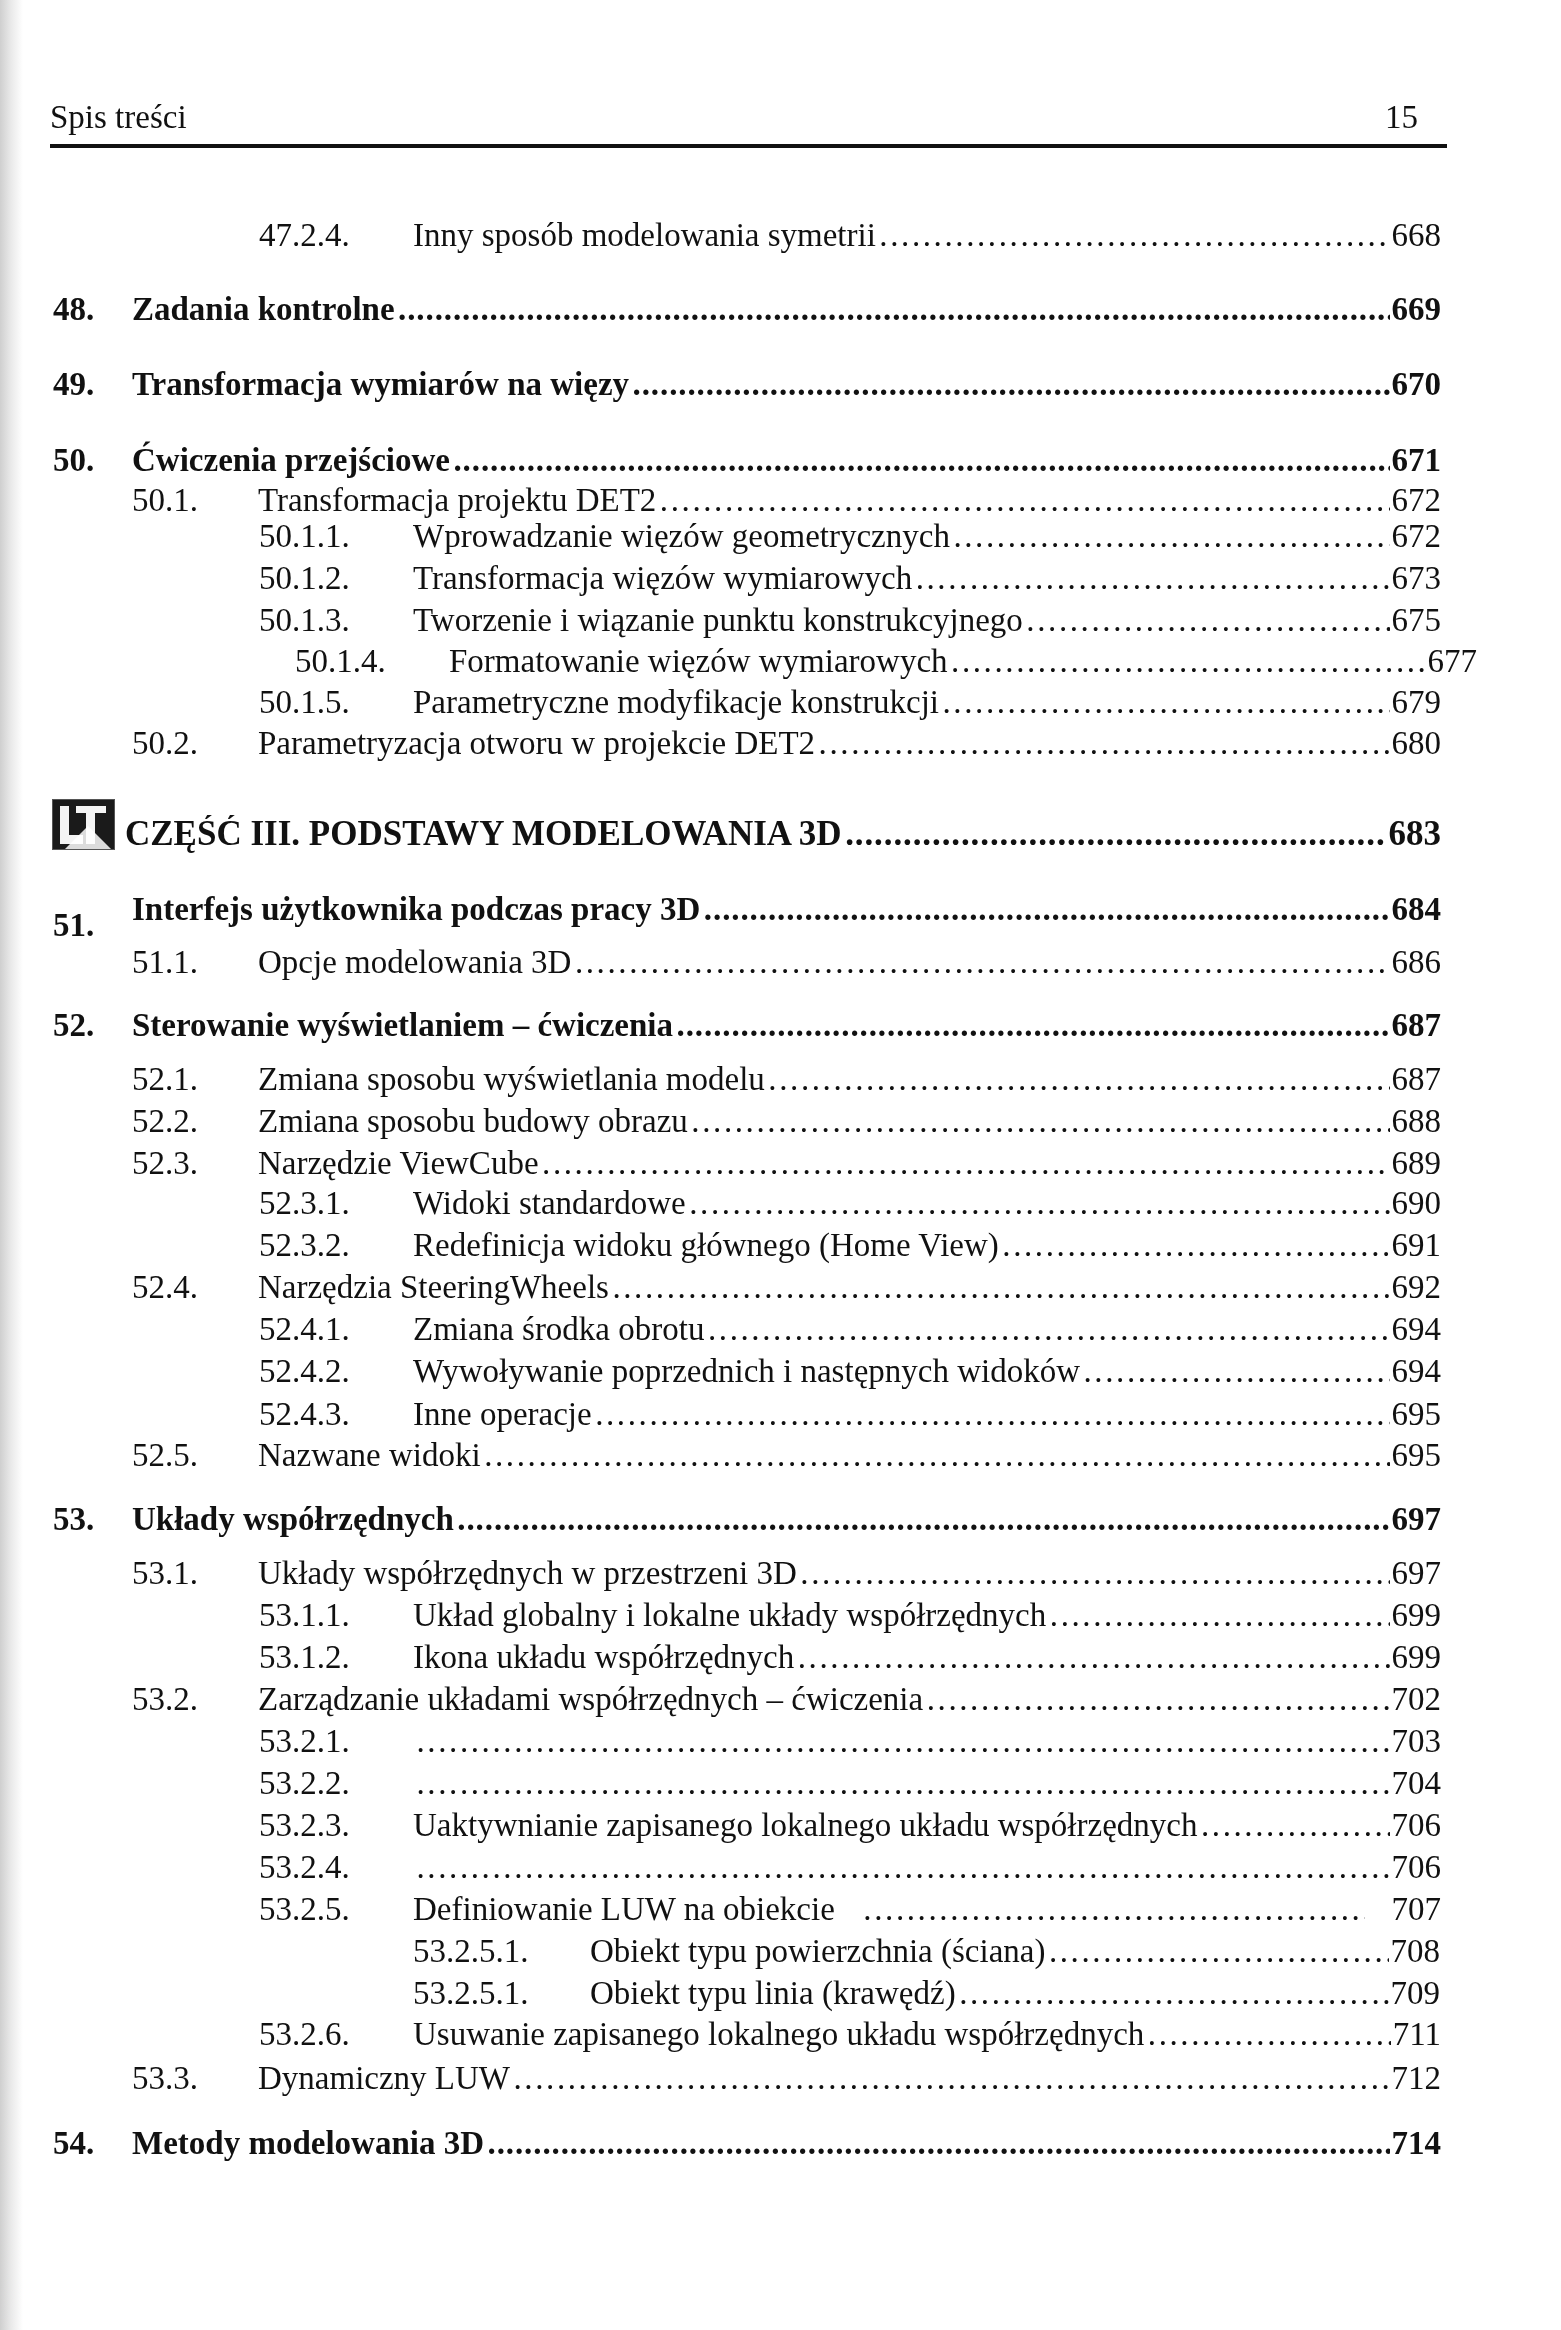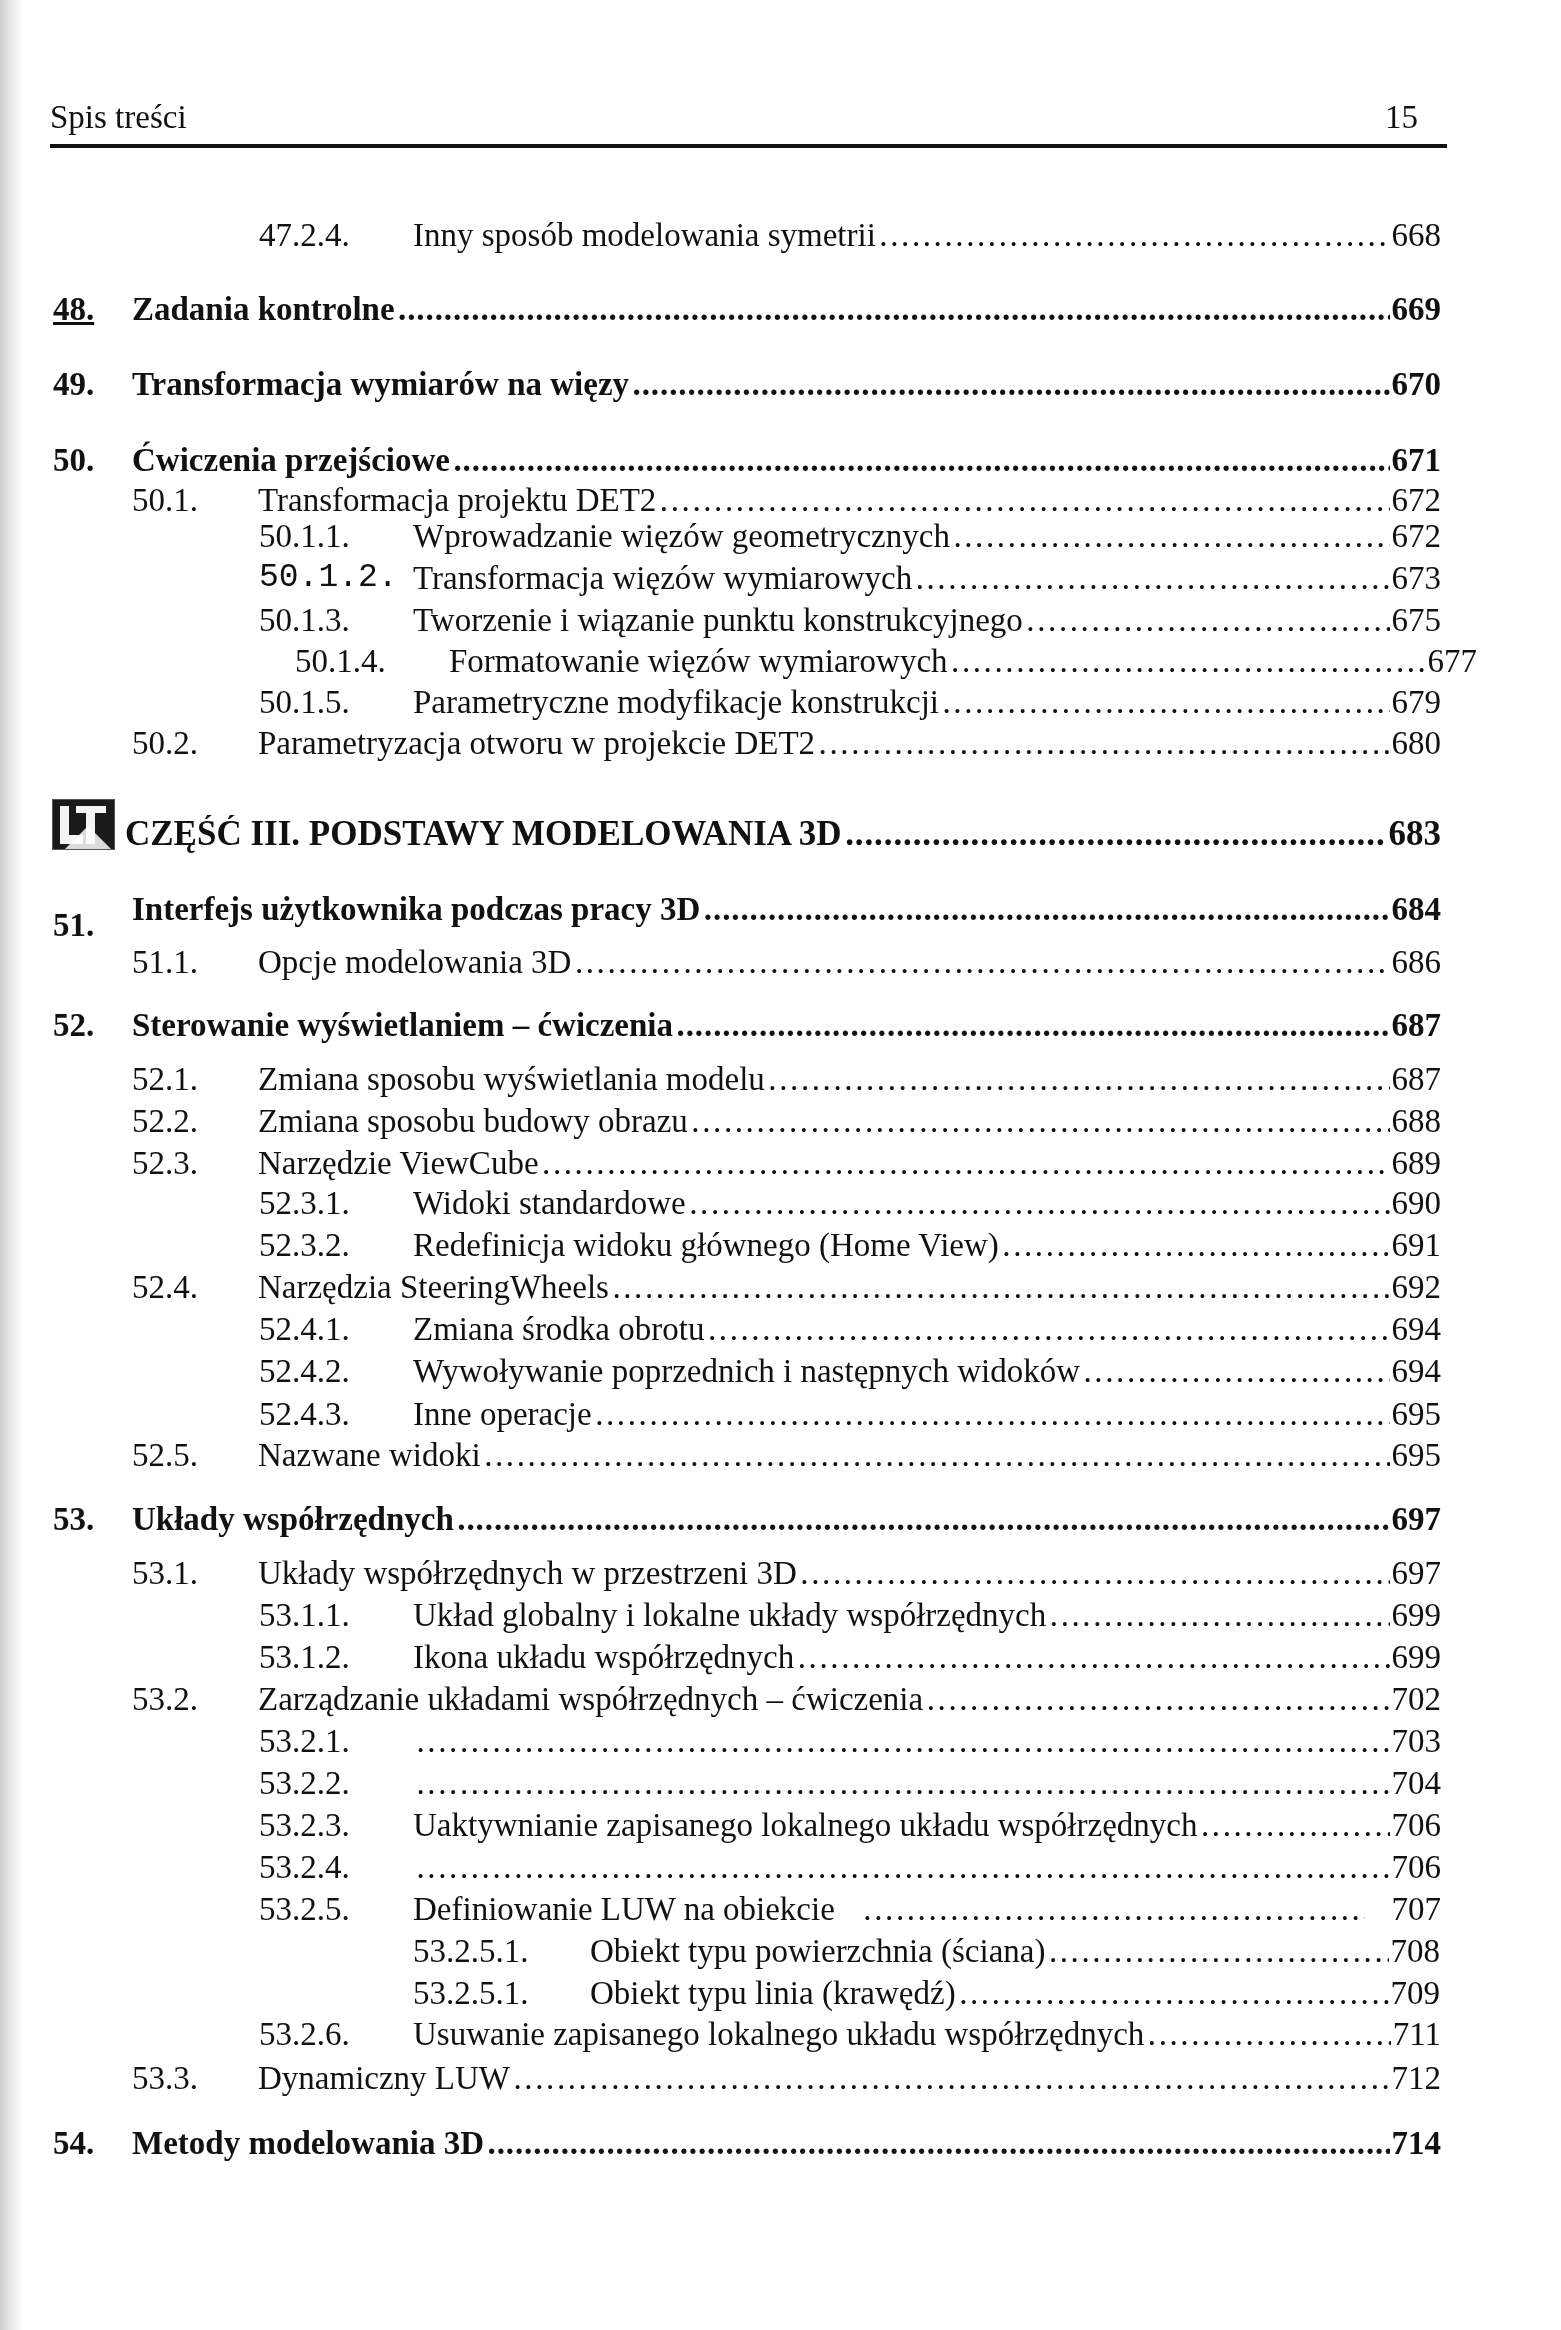--- a/index.html
+++ b/index.html
@@ -71,21 +71,21 @@
 <div id="toc">
     <div class="toc-row" style="left: 0px; width: 1562px; top: 216px;">
       <span class="toc-num" style="left: 259px;">47.2.4.</span>
       <div class="toc-title-wrap" style="left: 413px; width: 1028px;">
         <span class="toc-title">Inny sposób modelowania symetrii</span>
         <span class="toc-dots">............................................................................................................................................................................................................................................................................................................</span>
         <span class="toc-page">668</span>
       </div>
     </div>
     <div class="toc-row bold" style="left: 0px; width: 1562px; top: 290px;">
-      <span class="toc-num" style="left: 53px; text-decoration: underline;">48.</span>
+      <span class="toc-num" style="left: 53px;">48.</span>
       <div class="toc-title-wrap" style="left: 132px; width: 1309px;">
         <span class="toc-title">Zadania kontrolne</span>
         <span class="toc-dots">............................................................................................................................................................................................................................................................................................................</span>
         <span class="toc-page">669</span>
       </div>
     </div>
     <div class="toc-row bold" style="left: 0px; width: 1562px; top: 365px;">
       <span class="toc-num" style="left: 53px;">49.</span>
       <div class="toc-title-wrap" style="left: 132px; width: 1309px;">
         <span class="toc-title">Transformacja wymiarów  na więzy</span>
@@ -111,21 +111,21 @@
     </div>
     <div class="toc-row" style="left: 0px; width: 1562px; top: 517px;">
       <span class="toc-num" style="left: 259px;">50.1.1.</span>
       <div class="toc-title-wrap" style="left: 413px; width: 1028px;">
         <span class="toc-title">Wprowadzanie więzów geometrycznych</span>
         <span class="toc-dots">............................................................................................................................................................................................................................................................................................................</span>
         <span class="toc-page">672</span>
       </div>
     </div>
     <div class="toc-row" style="left: 0px; width: 1562px; top: 559px;">
-      <span class="toc-num" style="left: 259px; font-family: Liberation Mono, monospace;">50.1.2.</span>
+      <span class="toc-num" style="left: 259px;">50.1.2.</span>
       <div class="toc-title-wrap" style="left: 413px; width: 1028px;">
         <span class="toc-title">Transformacja więzów wymiarowych</span>
         <span class="toc-dots">............................................................................................................................................................................................................................................................................................................</span>
         <span class="toc-page">673</span>
       </div>
     </div>
     <div class="toc-row" style="left: 0px; width: 1562px; top: 601px;">
       <span class="toc-num" style="left: 259px;">50.1.3.</span>
       <div class="toc-title-wrap" style="left: 413px; width: 1028px;">
         <span class="toc-title">Tworzenie i wiązanie punktu konstrukcyjnego</span>

